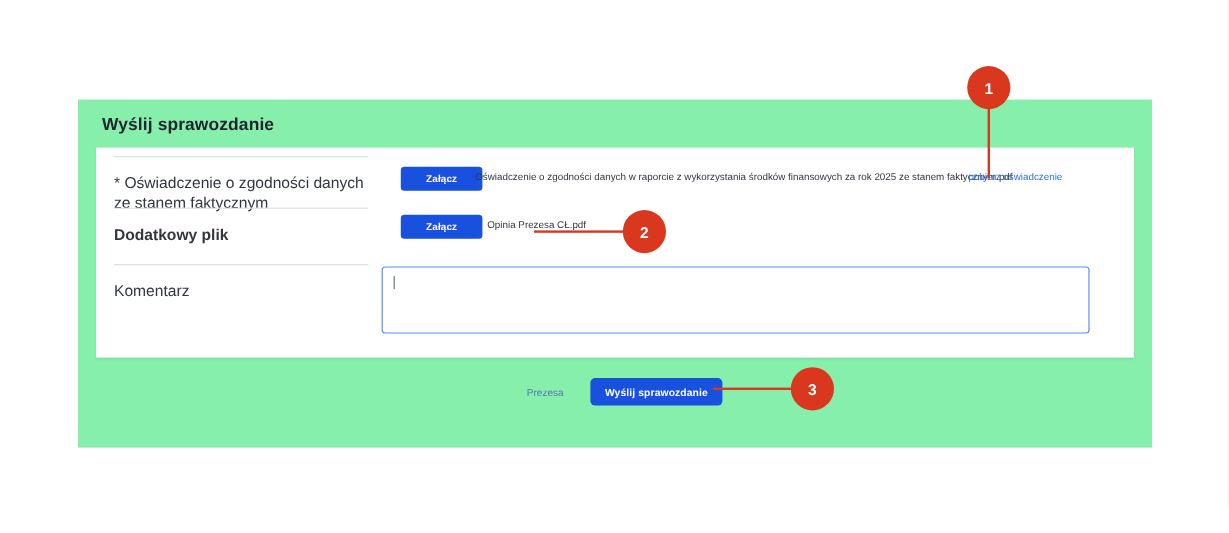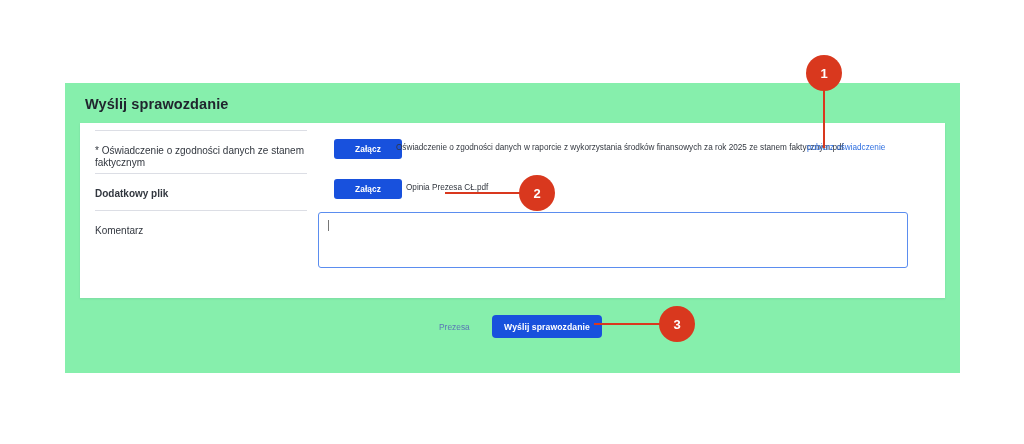--- a/index.html
+++ b/index.html
@@ -51,27 +51,27 @@
   }
 
   
   .form-row {
     position: absolute;
     left: 0;
     width: 100%;
   }
   .row-1 { top: 7px;  height: 48px; }
   .row-2 { top: 50px; height: 44px; }
-  .row-3 { top: 87px; height: 80px; }
+  .row-3 { top: 97px; height: 80px; }
 
   .field-label {
     position: absolute;
     left: 15px;
     width: 212px;
-    font-size: 10px;
+    font-size: 13px;
     color: #32373f;
     border-top: 1px solid #dcdee5;
     padding-top: 14px;
     line-height: 1.2;
   }
   .row-1 .field-label { top: 0px; }
   .row-2 .field-label { top: 0px; font-weight: bold; }
   .row-3 .field-label { top: 0px; }
 
   

